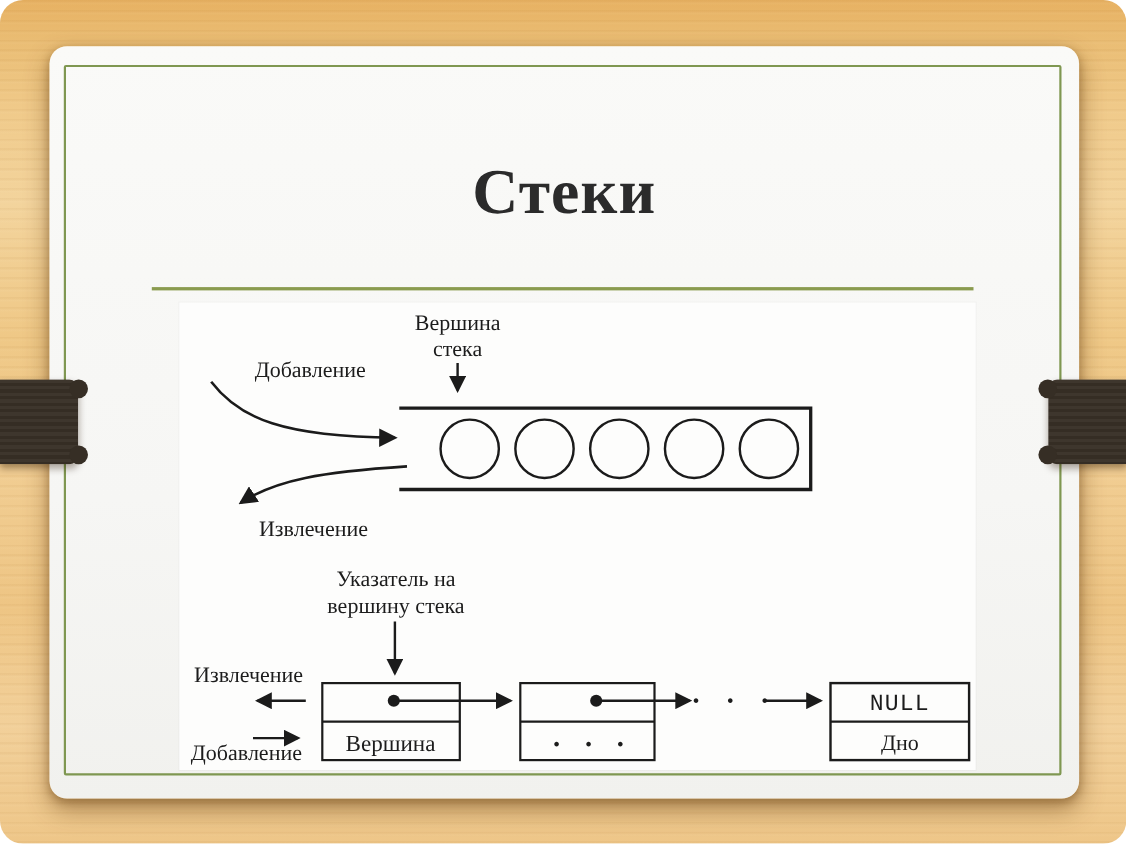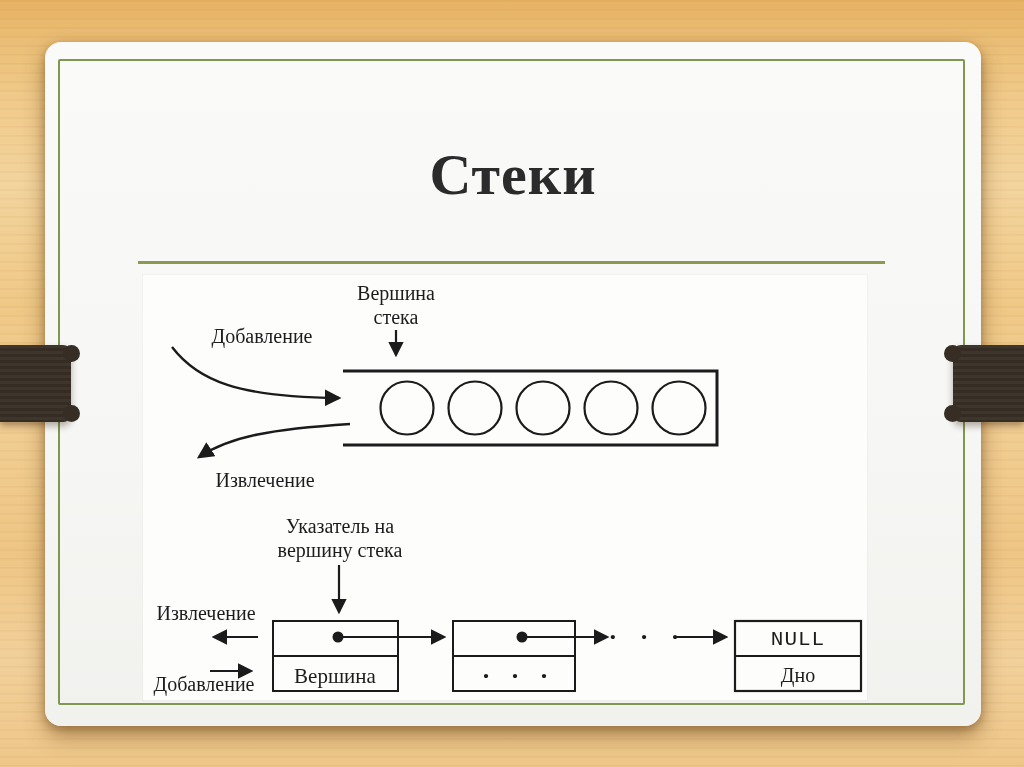--- a/index.html
+++ b/index.html
@@ -10,20 +10,21 @@
   .stage {
     position: relative; width: 1024px; height: 767px; overflow: hidden;
     background:
       repeating-linear-gradient(180deg,
         rgba(150,95,25,0.055) 0px, rgba(150,95,25,0.055) 1px,
         rgba(255,244,214,0.05) 3px, rgba(255,244,214,0.0) 5px,
         rgba(0,0,0,0) 9px),
       linear-gradient(180deg,
         #e7b162 0%, #eabd74 5%, #f0ca8a 13%, #f3d49d 24%,
         #efc886 40%, #f1cd92 56%, #eec584 72%, #f2d09a 86%, #eec688 100%);
+    border-radius: 21px;
   }
   .card {
     position: absolute; left: 45px; top: 42px; width: 936px; height: 684px;
     background: linear-gradient(180deg, #fafaf8 0%, #f6f6f4 60%, #f1f1ee 100%);
     border-radius: 16px;
     box-shadow: 0 10px 22px rgba(95,55,10,0.45), 0 3px 8px rgba(95,55,10,0.35);
     z-index: 1;
   }
   .frame {
     position: absolute; left: 13px; top: 17px; right: 16px; bottom: 21px;
@@ -35,21 +36,21 @@
     text-align: center;
     font-family: "Liberation Serif", serif;
     font-size: 58px; font-weight: bold; letter-spacing: 1px;
     color: #2b2b2b; line-height: 1.2;
   }
   .rule {
     position: absolute; left: 93px; top: 219px; width: 747px; height: 3px;
     background: #8a9b4f;
   }
   .figure {
-    position: absolute; left: 98px; top: 233px; width: 724px; height: 425px;
+    position: absolute; left: 118px; top: 233px; width: 724px; height: 425px;
     background: #fdfdfc;
     box-shadow: 0 0 0 1px rgba(0,0,0,0.025);
   }
   .figure svg { display: block; }
 
   
   .ink-line   { stroke: #1b1b1b; fill: none; }
   .ink-fill   { fill: #1b1b1b; stroke: none; }
   .dia-text   { font-family: "Liberation Serif", serif; font-size: 20px;
                 fill: #1c1c1c; text-anchor: middle; }

